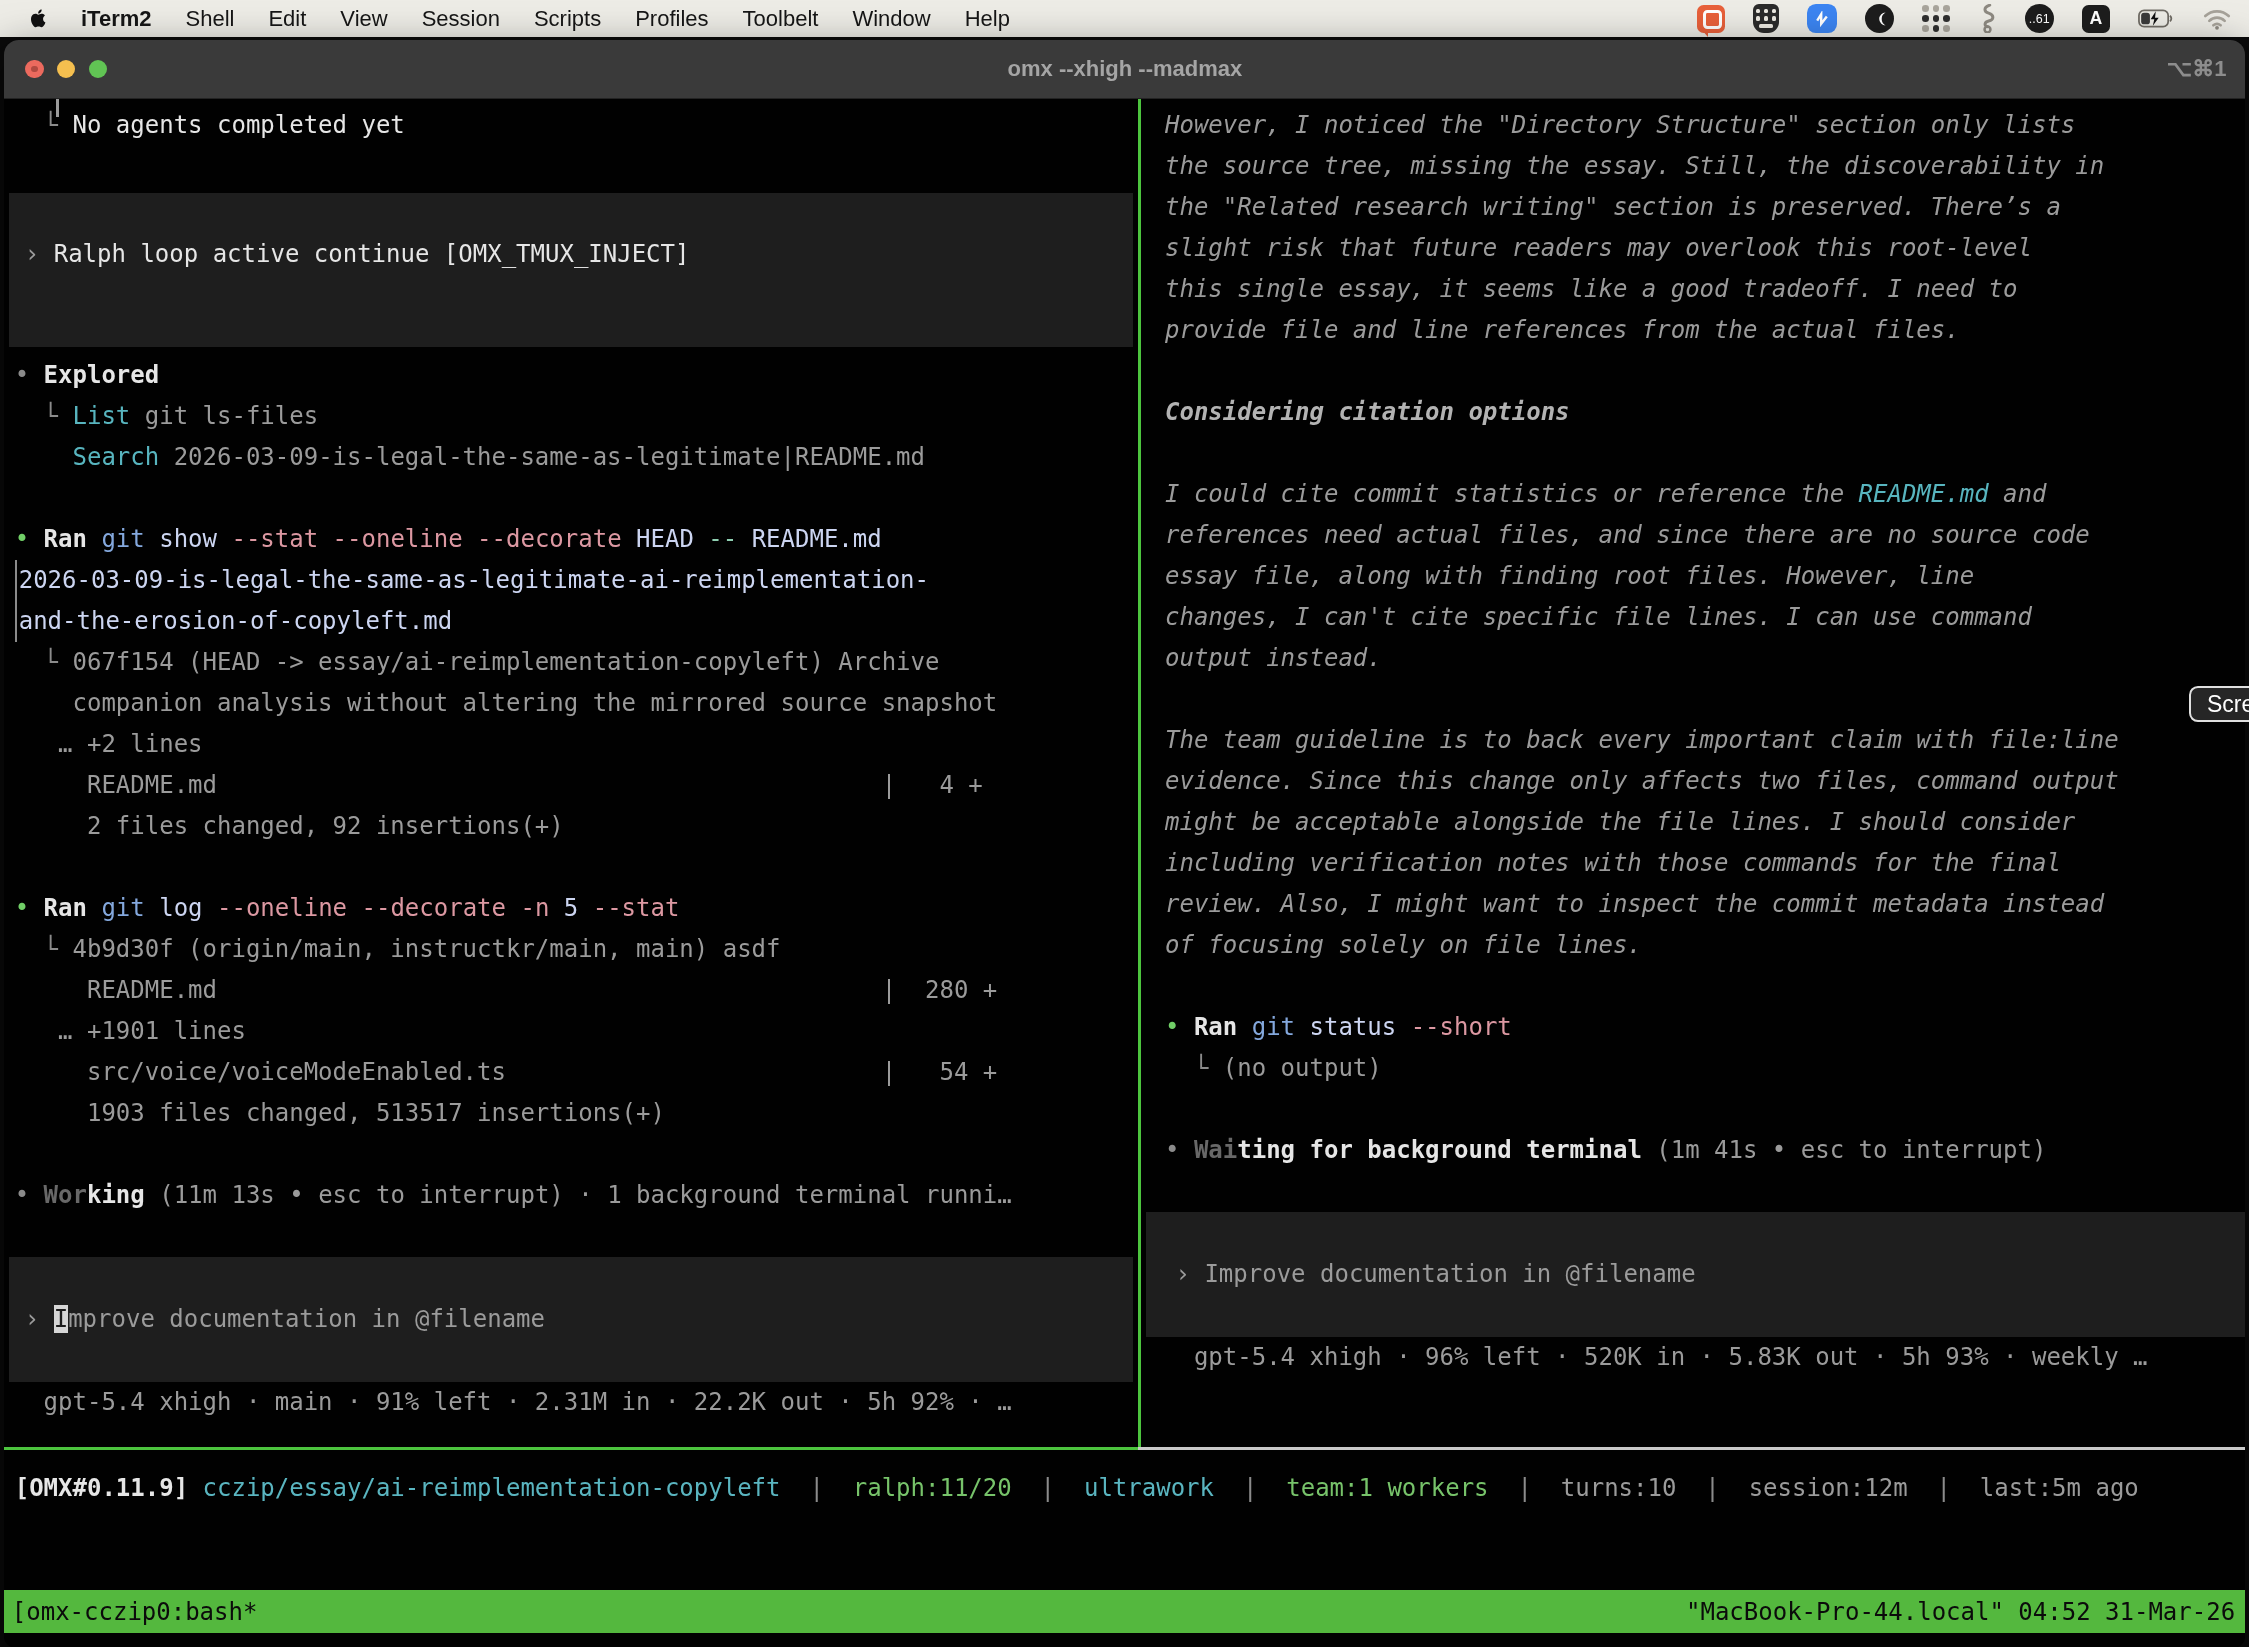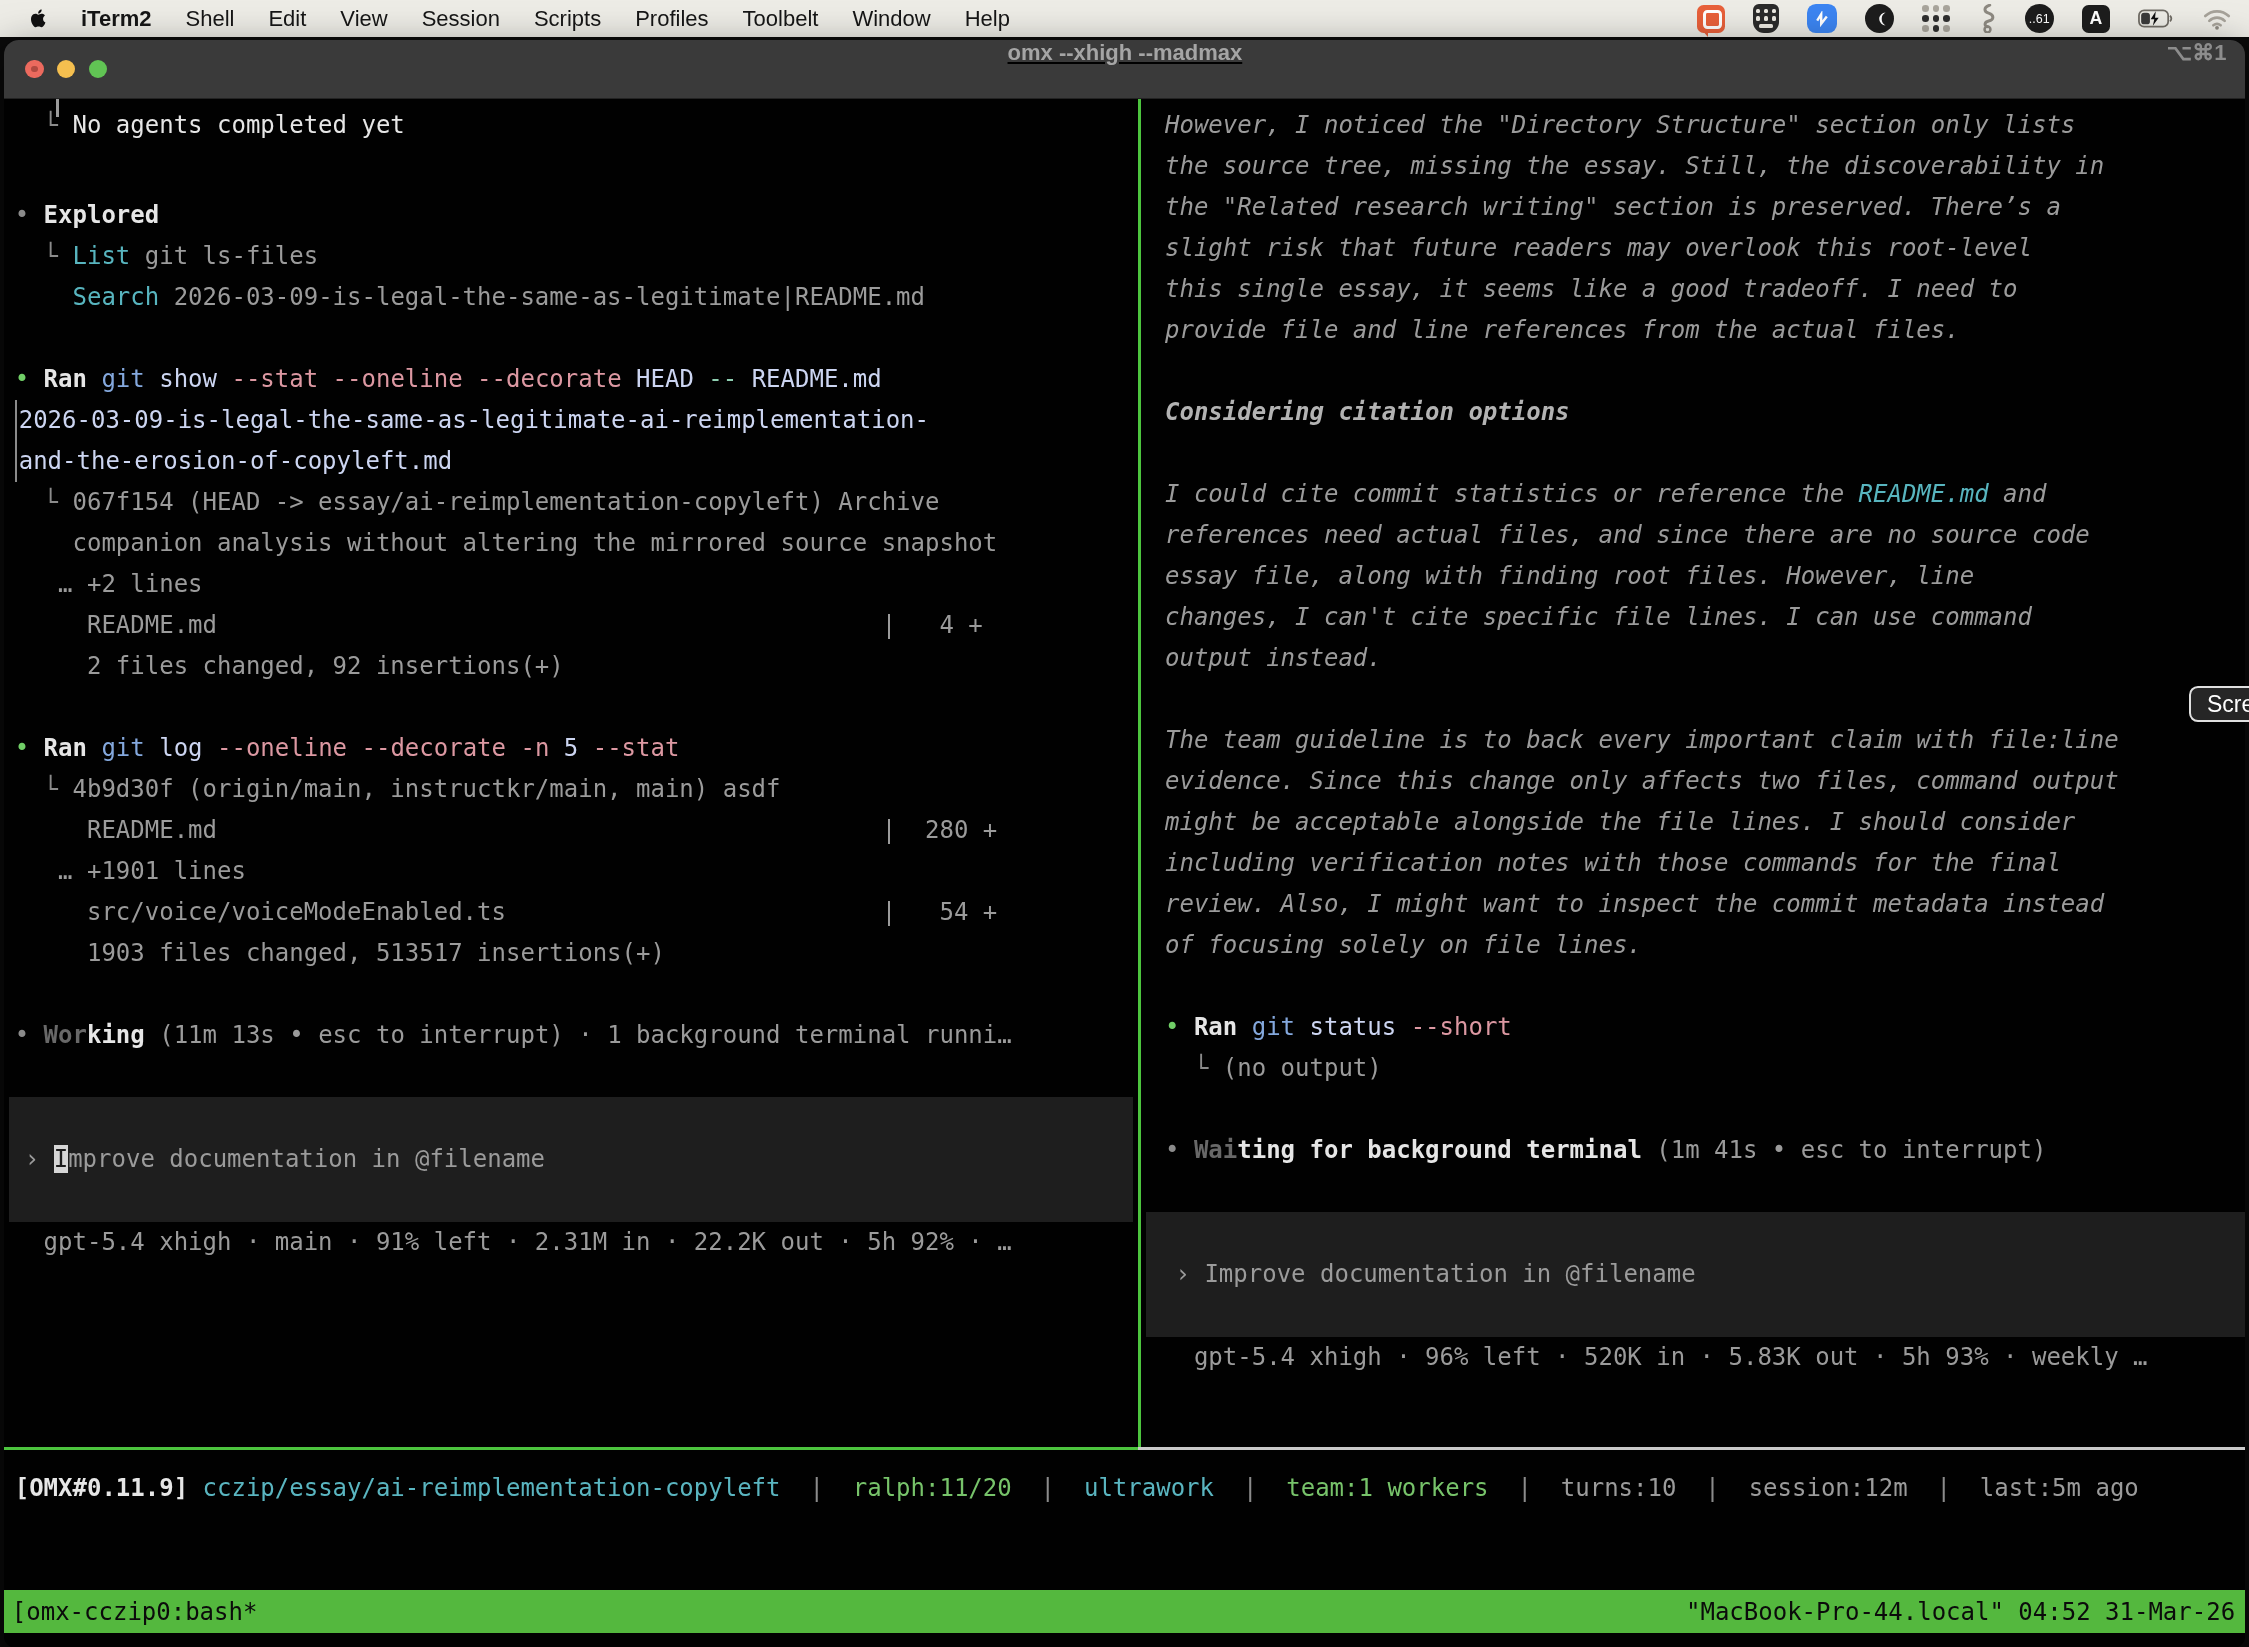--- a/index.html
+++ b/index.html
@@ -29,21 +29,21 @@
   .ic-batt-badge{font-size:12.5px;letter-spacing:0;}
   .ic-grid{display:grid;grid-template-columns:repeat(3,1fr);gap:3.7px;}
   .ic-grid i{width:6.6px;height:6.6px;border-radius:50%;}
   .ic-a{width:28px;height:28px;border-radius:6.6px;background:#1d1d1d;color:#fff;font-weight:bold;
     font-size:17.7px;display:flex;align-items:center;justify-content:center;}
 
   
   .window{position:absolute;left:4.4px;top:40px;width:2241px;height:1608px;background:#010101;
     border-radius:14.8px 14.8px 11.8px 11.8px;box-shadow:0 13.3px 44px rgba(0,0,0,.6);overflow:hidden;}
   .titlebar{height:58px;background:#3a3a3a;border-bottom:1.5px solid #232323;position:relative;
-    display:flex;justify-content:center;text-decoration:underline;}
+    display:flex;align-items:center;justify-content:center;}
   .lights{position:absolute;left:20.7px;top:0;height:100%;display:flex;align-items:center;gap:13.3px;}
   .light{width:18.5px;height:18.5px;border-radius:50%;}
   .light.red{background:#ec6a5e;position:relative;}
   .light.red::after{content:"";position:absolute;left:5.9px;top:5.9px;width:6.6px;height:6.6px;border-radius:50%;background:#b14a41;}
   .light.yellow{background:#f5bf4f;}
   .light.green{background:#61c454;}
   .win-title{color:#a5a5a5;font-size:22px;font-weight:bold;font-family:"Liberation Sans",sans-serif;}
   .win-shortcut{position:absolute;right:19px;color:#8d8d8d;font-size:22px;font-weight:bold;}
 
   
@@ -187,20 +187,21 @@
     </div>
     <span class="win-title">omx --xhigh --madmax</span>
     <span class="win-shortcut">⌥⌘1</span>
   </div>
 
   <div class="panes">
     <div class="pane left">
       <div class="guide-stub"></div>
     <div class="row line"><span class="c-d">  └ </span><span class="c-w">No agents completed yet</span></div>
         <div class="row gap"></div>
+        <div class="row box"><span class="c-g">› </span><span class="c-w">Ralph loop active continue [OMX_TMUX_INJECT]</span></div>
         <div class="row line" style="margin-top: 8px;"><span class="c-d">• </span><span class="c-w fb">Explored</span></div>
         <div class="row line"><span class="c-d">  └ </span><span class="c-cy">List</span><span class="c-g"> git ls-files</span></div>
         <div class="row line"><span class="c-g">    </span><span class="c-cy">Search</span><span class="c-g"> 2026-03-09-is-legal-the-same-as-legitimate|README.md</span></div>
         <div class="row gap"></div>
         <div class="row line"><span class="c-gr">• </span><span class="c-w fb">Ran </span><span class="c-bl">git </span><span class="c-lv">show </span><span class="c-pk">--stat </span><span class="c-pk">--oneline </span><span class="c-pk">--decorate </span><span class="c-lv">HEAD </span><span class="c-tl">-- </span><span class="c-lv">README.md</span></div>
         <div class="row line guide"><span class="c-lv">2026-03-09-is-legal-the-same-as-legitimate-ai-reimplementation-</span></div>
         <div class="row line guide"><span class="c-lv">and-the-erosion-of-copyleft.md</span></div>
         <div class="row line"><span class="c-d">  └ </span><span class="c-g">067f154 (HEAD -&gt; essay/ai-reimplementation-copyleft) Archive</span></div>
         <div class="row line"><span class="c-g">    companion analysis without altering the mirrored source snapshot</span></div>
         <div class="row line"><span class="c-g">   … +2 lines</span></div>

